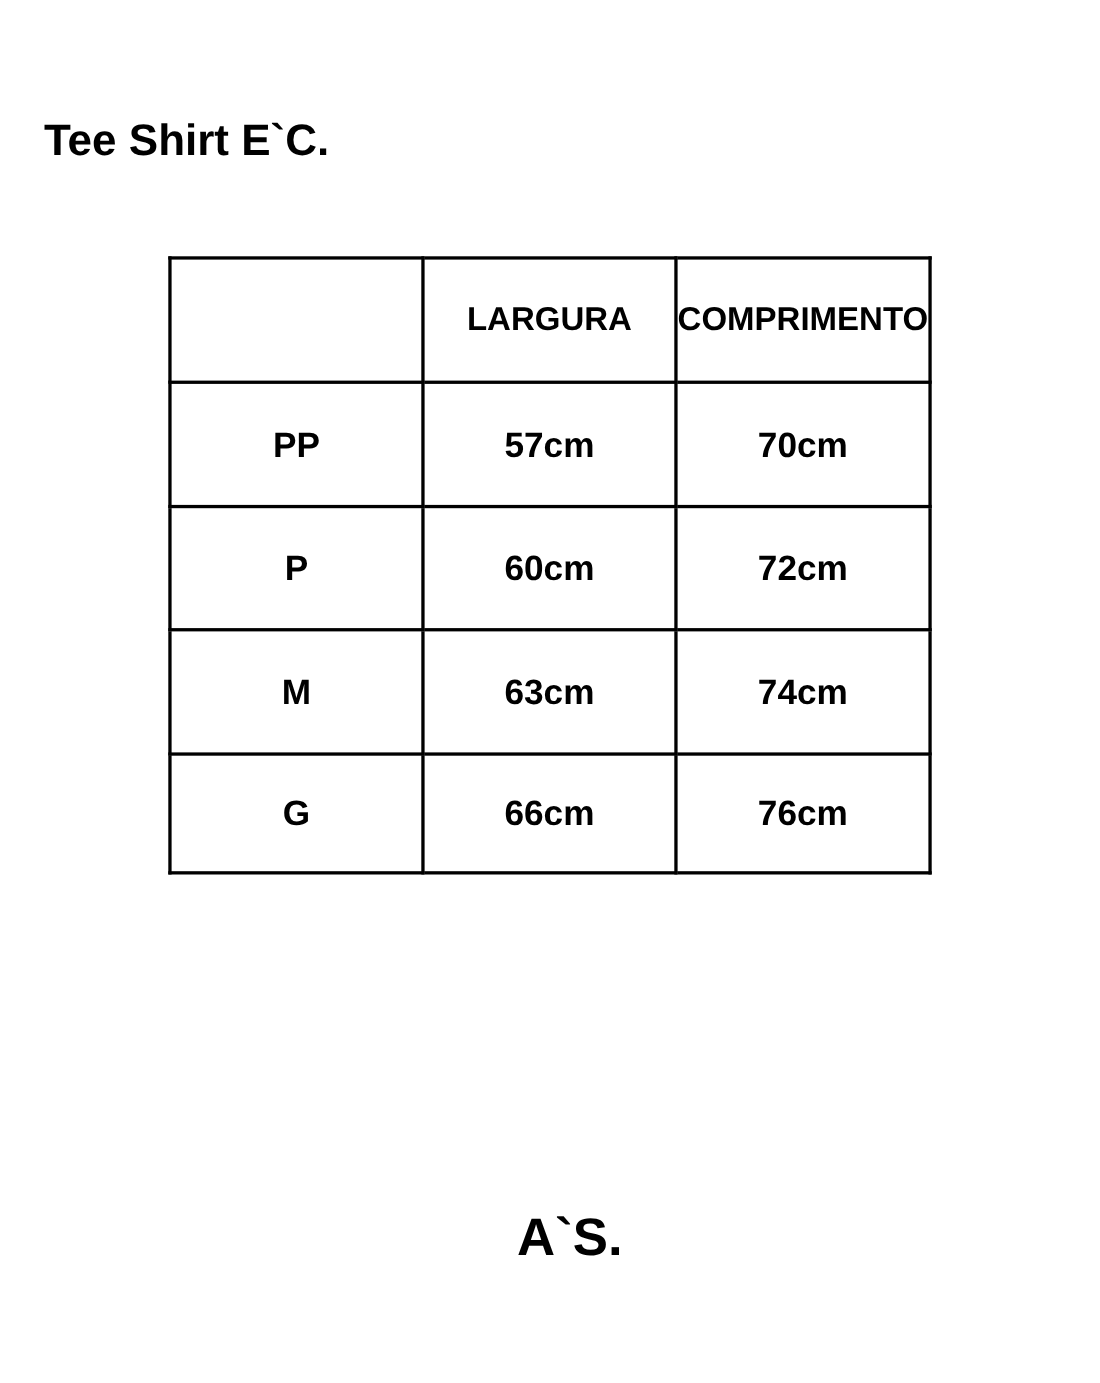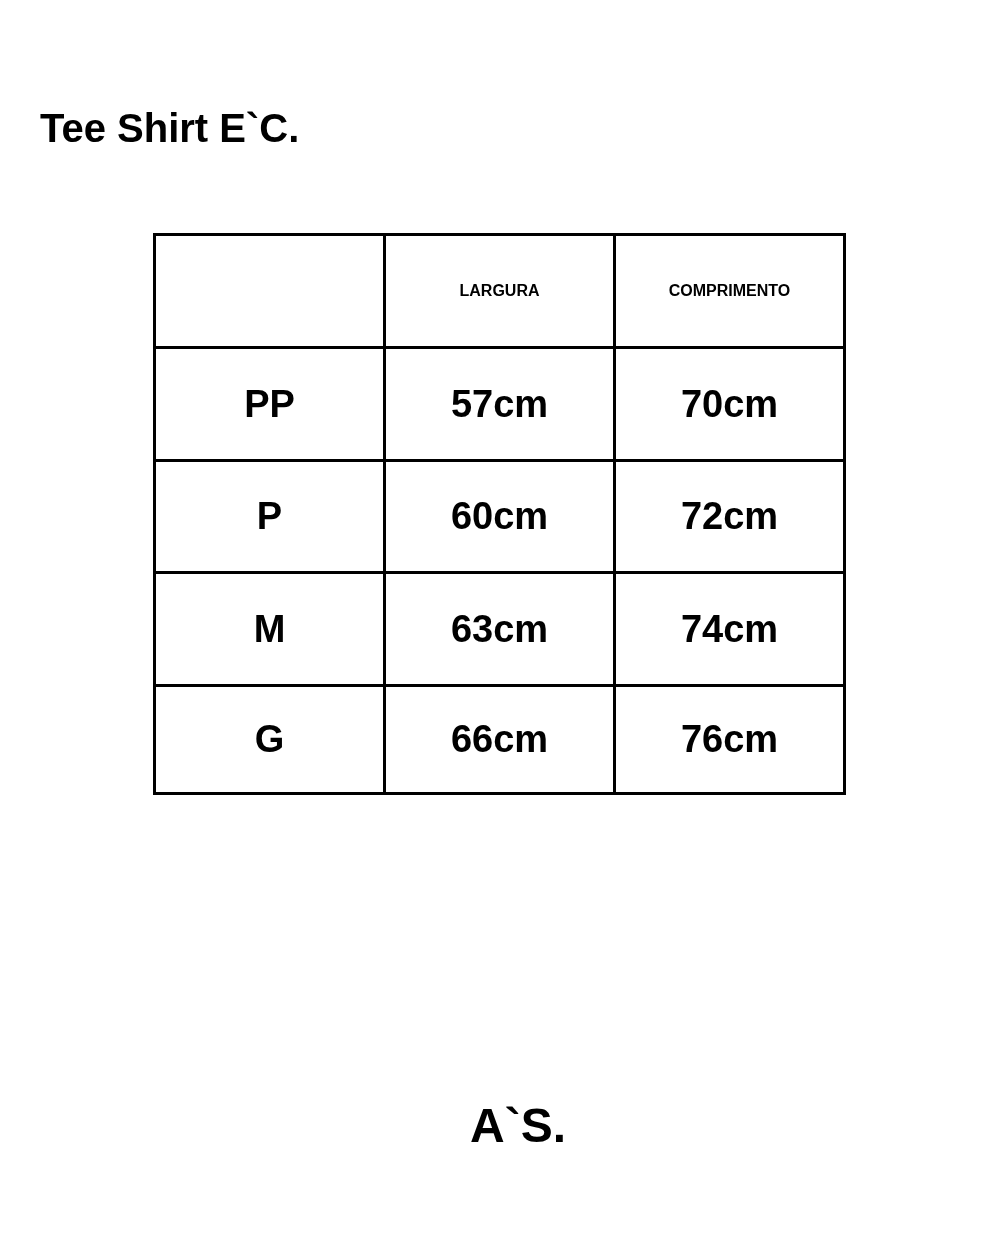--- a/index.html
+++ b/index.html
@@ -1,21 +1,21 @@
 <!DOCTYPE html>
 <html><head>
 <meta charset="utf-8">
 <style>
   html,body{margin:0;padding:0;background:#fff;}
   body{width:1000px;height:1257px;position:relative;font-family:"Liberation Sans",sans-serif;color:#000;}
   .title{position:absolute;left:0;width:1000px;top:104px;text-align:left;font-weight:bold;font-size:40px;line-height:48px;padding-left:40px;}
   .footer{position:absolute;left:470px;top:1098px;font-weight:bold;font-size:48px;line-height:56px;text-align:right;}
   table{position:absolute;left:153px;top:233px;border-collapse:collapse;}
-  td{border:3px solid #000;text-align:center;vertical-align:middle;font-weight:bold;font-size:38px;padding:0;}
-  td.h{font-size:16px;margin-top:23px;}
+  td{border:3px solid #000;text-align:center;vertical-align:middle;font-weight:bold;font-size:32px;padding:0;}
+  td.h{font-size:30px;margin-top:23px;}
   col{width:230px;}
 </style>
 </head>
 <body>
 
 <div class="title">Tee Shirt E`C.</div>
 
 <table>
   <colgroup>
       <col>

